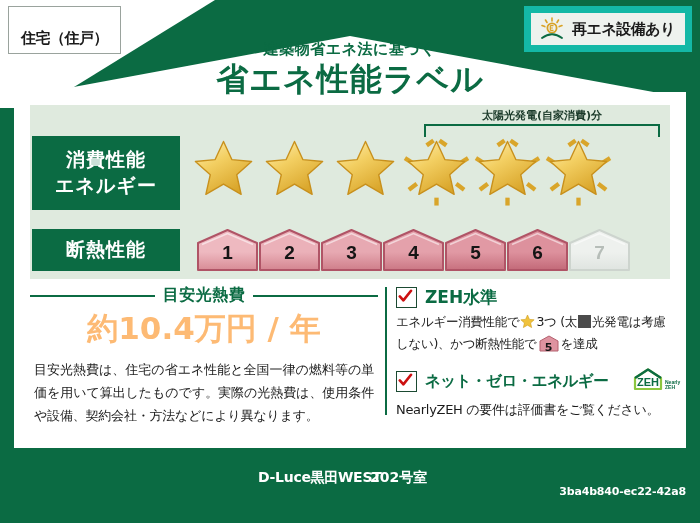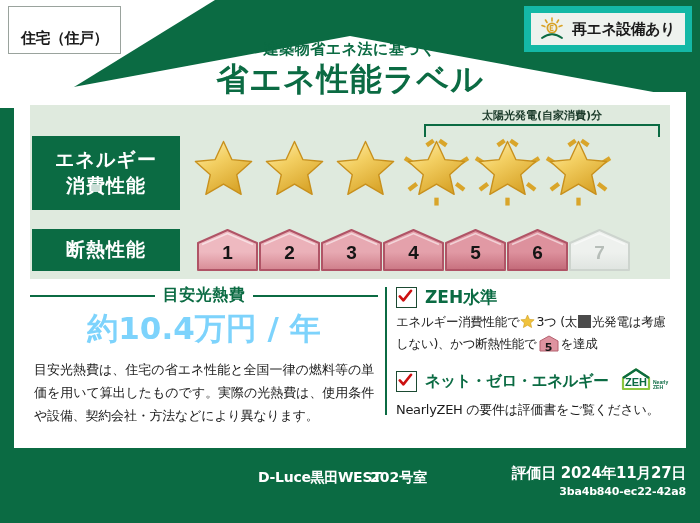--- a/index.html
+++ b/index.html
@@ -103,21 +103,21 @@
     font-family:"Liberation Sans",sans-serif;
   }
   .house.off span{color:#b6bdb8;}
 
   
   .cost-block{position:absolute;left:30px;top:285px;width:348px;z-index:14;}
   .cost-head{display:flex;align-items:center;justify-content:center;gap:8px;}
   .cost-head .ln{flex:1;height:2px;background:#0b6b43;}
   .cost-head .tx{font-size:16px;font-weight:bold;color:#0b6b43;letter-spacing:0.5px;white-space:nowrap;}
   .cost-val{
-    text-align:center;color:#7dd3fc;font-weight:bold;
+    text-align:center;color:#fdba74;font-weight:bold;
     font-size:31px;letter-spacing:0px;margin-top:5px;line-height:1.1;
   }
   .cost-note{
     margin-top:14px;font-size:13px;color:#1b1b1b;line-height:1.75;
     text-align:justify;letter-spacing:-0.2px;padding:0 4px;
   }
 
   
   .vdiv{position:absolute;left:385px;top:287px;width:2px;height:128px;background:#0b6b43;z-index:14;}
 
@@ -132,21 +132,21 @@
   .chk-title{font-size:17px;font-weight:bold;color:#0b6b43;letter-spacing:0px;white-space:nowrap;}
   .chk-title.small{font-size:15.5px;letter-spacing:-0.5px;}
   .chk-desc{font-size:12.5px;color:#1b1b1b;line-height:1.55;margin-top:3px;letter-spacing:-0.3px;}
   .inline-star{display:inline-block;vertical-align:-3px;margin:0 1px;}
   .redact{display:inline-block;width:13px;height:13px;background:#4b4b4b;vertical-align:-2px;margin:0 1px;}
   .inline-house{display:inline-block;vertical-align:-4px;position:relative;width:20px;height:17px;margin:0 2px;}
   .inline-house span{
     position:absolute;left:0;top:4px;width:20px;text-align:center;
     font-size:11px;font-weight:bold;color:#151515;
   }
-  .zeh-logo{display:inline-block;vertical-align:-8px;margin-left:4px;}
+  .zeh-logo{display:inline-block;vertical-align:-8px;margin-left:16px;}
 
   
   .footer{position:absolute;left:0;top:455px;width:700px;height:68px;z-index:16;color:#fff;}
   .bels-badge{
     position:absolute;left:14px;top:8px;background:#ffffff;
     padding:3px 12px 4px 12px;display:flex;align-items:baseline;gap:8px;
   }
   .bels-jp{font-size:21px;font-weight:bold;color:#0b6b43;letter-spacing:0px;}
   .bels-en{font-size:24px;font-weight:bold;color:#0b6b43;letter-spacing:-0.5px;font-family:"Liberation Sans",sans-serif;}
   .bldg{position:absolute;left:258px;top:14px;font-size:14px;font-weight:bold;letter-spacing:-0.3px;white-space:nowrap;}
@@ -189,22 +189,22 @@
 
   <div class="panel"></div>
 
   <div class="solar-wrap">
     <div class="solar-text">太陽光発電(自家消費)分</div>
     <div class="solar-bracket"></div>
   </div>
 
   <div class="row row-energy">
     <div class="row-label">
+      <span>消費性能</span>
       <span>エネルギー</span>
-      <span>消費性能</span>
     </div>
     <div class="stars" id="stars-holder">
         <div class="star-cell">
           <svg width="71" height="74" viewBox="0 0 72 74">
         <defs>
           <linearGradient id="sg0" x1="0" y1="0" x2="0.6" y2="1">
             <stop offset="0%" stop-color="#fdf0b8"></stop>
             <stop offset="45%" stop-color="#f3cf62"></stop>
             <stop offset="100%" stop-color="#d9a52a"></stop>
           </linearGradient>
@@ -451,17 +451,16 @@
           <text x="33" y="22" font-family="Liberation Sans, sans-serif" font-size="5" font-weight="bold" fill="#0b6b43">ZEH</text>
         </svg>
       </span>
     </div>
     <div class="chk-desc" style="font-size:13px;">NearlyZEH の要件は評価書をご覧ください。</div>
   </div>
 
   <div class="footer">
     <div class="bldg">D-Luce黒田WEST</div>
     <div class="room">202号室</div>
-    <div class="eval-date">評価日 2024年11月27日</div>
     <div class="eval-id">3ba4b840-ec22-42a8</div>
   </div>
 
 </div>
 
 </body></html>

